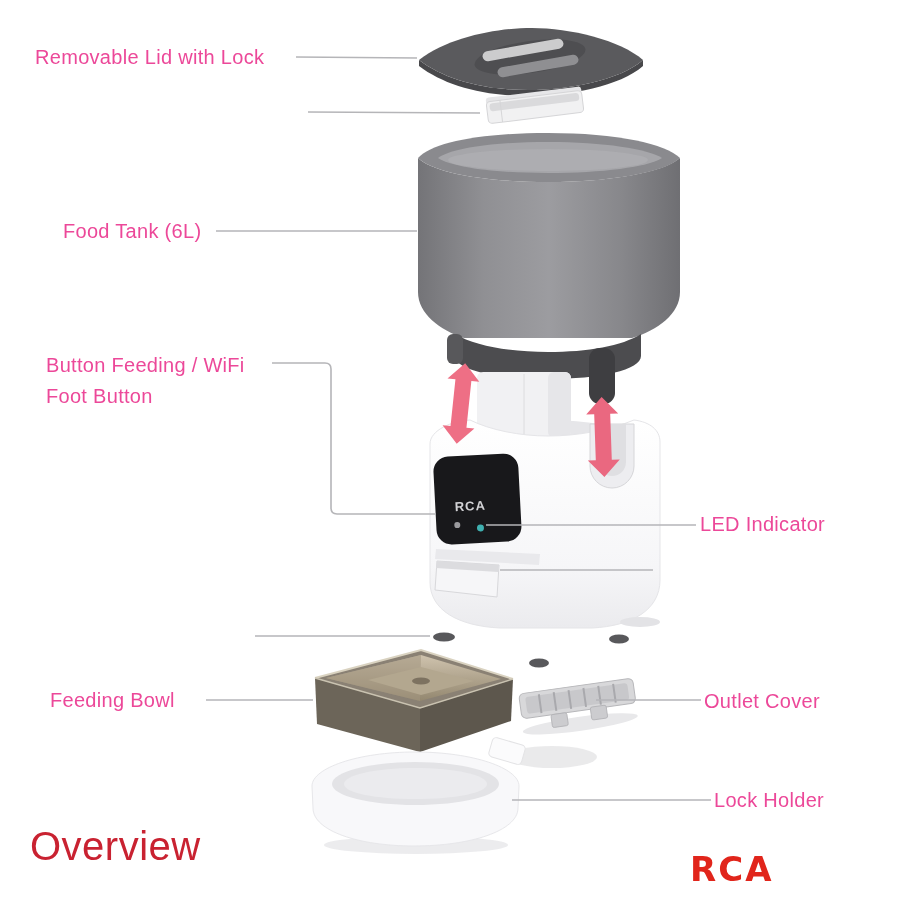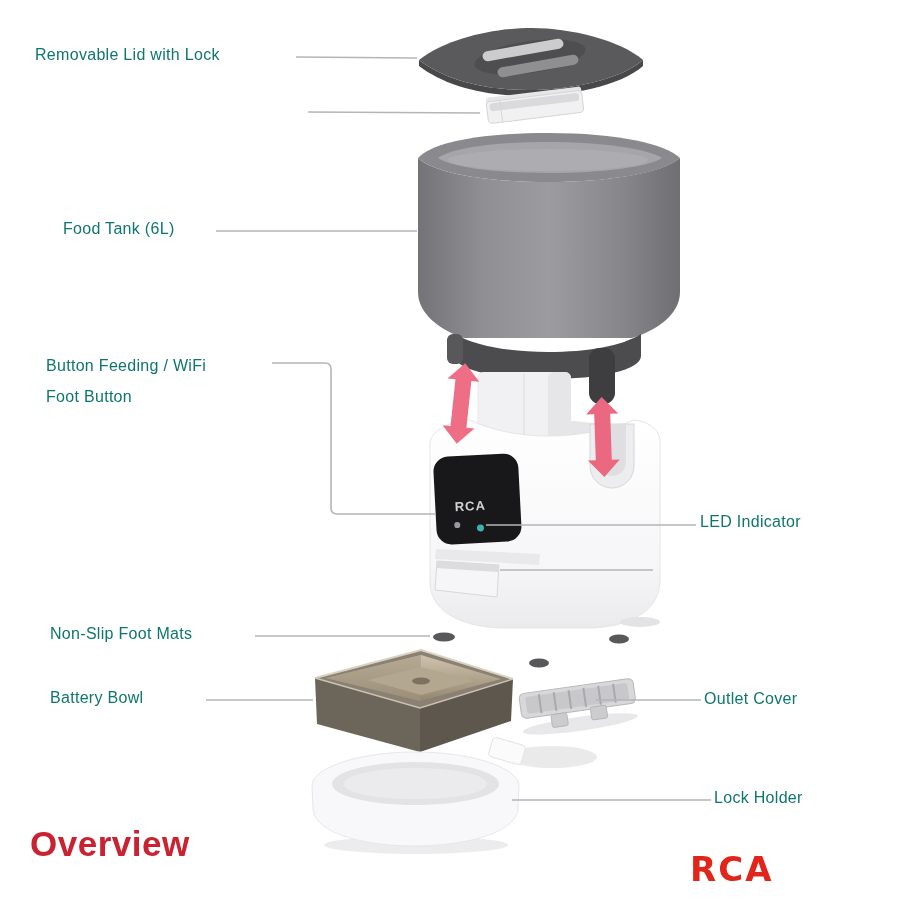--- a/index.html
+++ b/index.html
@@ -1,21 +1,21 @@
 <!DOCTYPE html>
 <html><head>
 <meta charset="utf-8">
 <style>
   html,body{margin:0;padding:0;background:#ffffff;}
   body{width:900px;height:900px;overflow:hidden;font-family:"Liberation Sans",sans-serif;}
   .canvas{position:relative;width:900px;height:900px;background:#ffffff;}
   svg.art{position:absolute;left:0;top:0;}
-  .label{position:absolute;font-size:16px;color:#0f766e;letter-spacing:.3px;white-space:nowrap;}
+  .label{position:absolute;font-size:20px;color:#ec4899;letter-spacing:.3px;white-space:nowrap;}
   .label .line{line-height:31px;}
-  .title{position:absolute;left:30px;top:824px;font-size:35px;font-weight:bold;color:#c92231;letter-spacing:.5px;}
+  .title{position:absolute;left:30px;top:824px;font-size:40px;font-weight:normal;color:#c92231;letter-spacing:.5px;}
   .brand{position:absolute;left:690px;top:849px;font-size:34px;font-weight:900;color:#e1251b;
          letter-spacing:2px;font-family:"DejaVu Sans",sans-serif;transform:scaleY(.98);}
 </style>
 </head>
 <body>
 
 <div class="canvas">
 
   <svg class="art" width="900" height="900" viewBox="0 0 900 900">
     <defs>
@@ -145,20 +145,19 @@
     </g>
   </svg>
 
   <div class="label" style="left:35px;top:46px">Removable Lid with Lock</div>
   <div class="label" style="left:63px;top:220px">Food Tank (6L)</div>
   <div class="label" style="left:46px;top:350px">
     <div class="line">Button Feeding / WiFi</div>
     <div class="line">Foot Button</div>
   </div>
   <div class="label" style="left:700px;top:513px">LED Indicator</div>
-  <div class="label" style="left:50px;top:625px">Non-Slip Foot Mats</div>
-  <div class="label" style="left:50px;top:689px">Battery Bowl</div>
+  <div class="label" style="left:50px;top:689px">Feeding Bowl</div>
   <div class="label" style="left:704px;top:690px">Outlet Cover</div>
   <div class="label" style="left:714px;top:789px">Lock Holder</div>
 
   <div class="title">Overview</div>
   <div class="brand">RCA</div>
 </div>
 
 </body></html>

